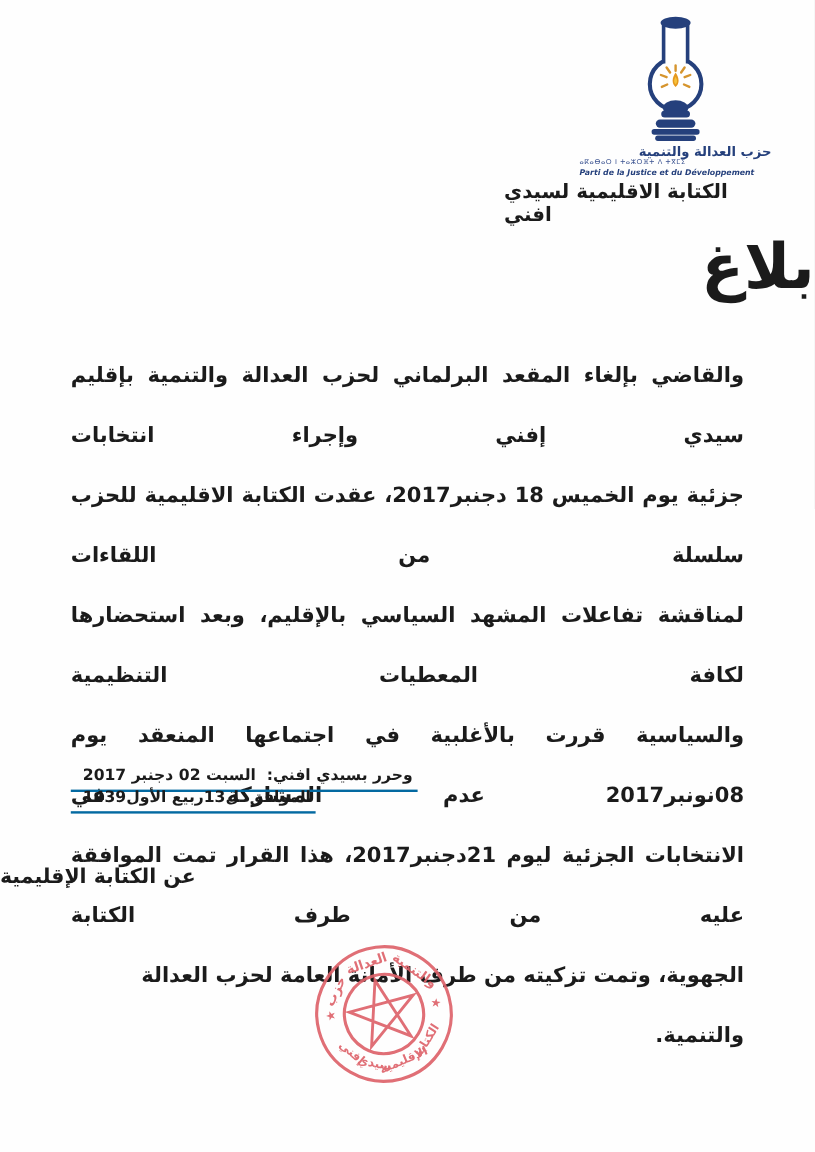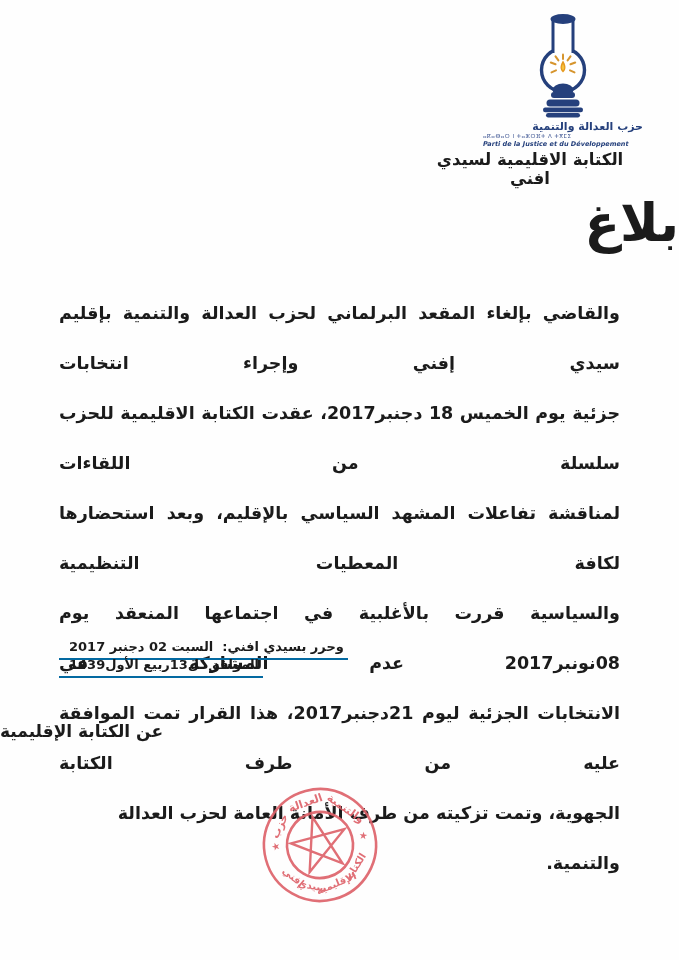--- a/index.html
+++ b/index.html
@@ -5,21 +5,21 @@
   html,body{margin:0;padding:0;background:#e8e8e8;}
   .page{position:relative;width:679px;height:960px;background:#fefefe;overflow:hidden;
         font-family:"DejaVu Sans",sans-serif;color:#1b1b1b;}
   
   .logo-wrap{position:absolute;left:463px;top:12px;width:160px;margin-left:20px;}
   .lamp{display:block;margin:0 auto;}
   .party-ar{font-size:11px;font-weight:bold;color:#25407c;line-height:13px;margin-top:2px;direction:rtl;}
   .party-tif{font-size:5.5px;color:#3a5290;line-height:7px;letter-spacing:.5px;}
   .party-fr{font-size:6.5px;font-weight:bold;color:#25407c;line-height:8px;font-style:italic;}
   
-  .office{position:absolute;left:420px;top:150px;width:220px;text-align:center;
+  .office{position:absolute;left:420px;top:150px;width:220px;text-align:left;
           font-size:16.5px;font-weight:bold;direction:rtl;}
   
   .title{position:absolute;left:0;top:193px;width:679px;
          font-size:52px;font-weight:bold;direction:rtl;letter-spacing:1px;}
   
   .body-text{position:absolute;left:59px;top:288px;width:561px;direction:rtl;
              font-size:17.5px;font-weight:bold;line-height:50px;}
   .bline{text-align:justify;text-align-last:justify;white-space:normal;}
   .bline.first{padding-right:38px;}
   .bline.last{text-align:right;text-align-last:right;}

